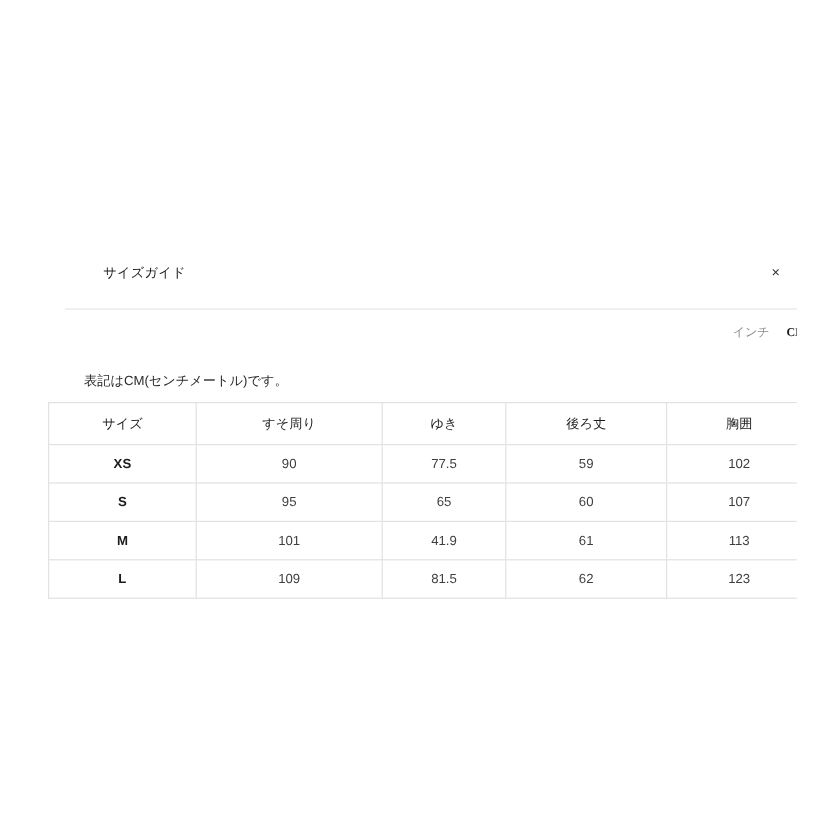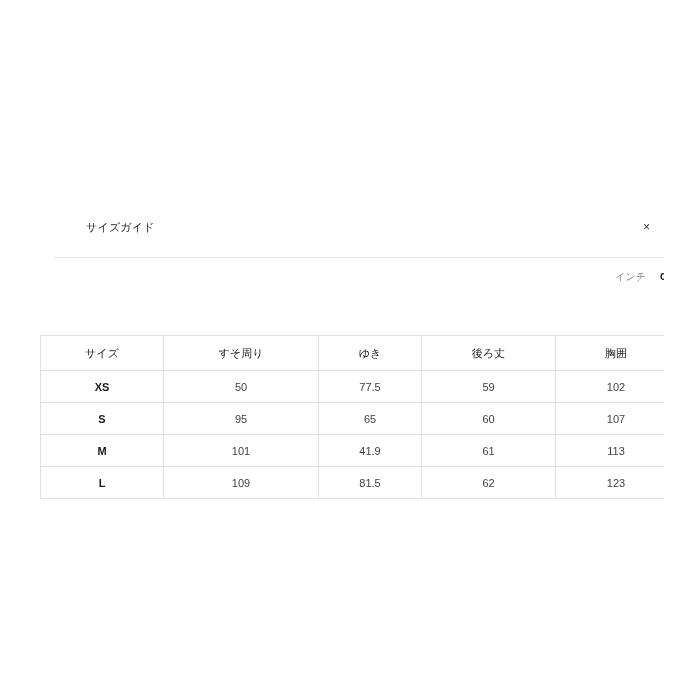--- a/index.html
+++ b/index.html
@@ -57,21 +57,21 @@
     gap: 14px;
     font-size: 10px;
     line-height: 12px;
   }
   .unit-button {
     background: none;
     border: none;
     padding: 0;
     font-size: 10px;
     cursor: pointer;
-    font-family: Liberation Mono, monospace;
+    font-family: Liberation Serif, serif;
   }
   .unit-button.inactive { color: #8a8a8a; font-weight: normal; }
   .unit-button.active   { color: #1b1b1b; font-weight: bold; }
   .unit-notice {
     position: absolute;
     left: 22px;
     top: 262px;
     font-size: 11px;
     color: #2b2b2b;
   }
@@ -124,20 +124,21 @@
     </button>
   </div>
 
   <div class="header-divider"></div>
 
   <div class="unit-toggle">
     <button class="unit-button inactive">インチ</button>
     <button class="unit-button active">CM</button>
   </div>
 
+  <div class="unit-notice">表記はCM(センチメートル)です。</div>
 
   <table class="size-table">
     <colgroup>
       <col style="width:123px">
       <col style="width:155px">
       <col style="width:103px">
       <col style="width:134px">
       <col style="width:121px">
     </colgroup>
     <thead>
@@ -145,21 +146,21 @@
         <th>サイズ</th>
         <th>すそ周り</th>
         <th>ゆき</th>
         <th>後ろ丈</th>
         <th>胸囲</th>
       </tr>
     </thead>
     <tbody>
       <tr>
         <td class="size-cell">XS</td>
-        <td>50</td>
+        <td>90</td>
         <td>77.5</td>
         <td>59</td>
         <td>102</td>
       </tr>
       <tr>
         <td class="size-cell">S</td>
         <td>95</td>
         <td>65</td>
         <td>60</td>
         <td>107</td>

